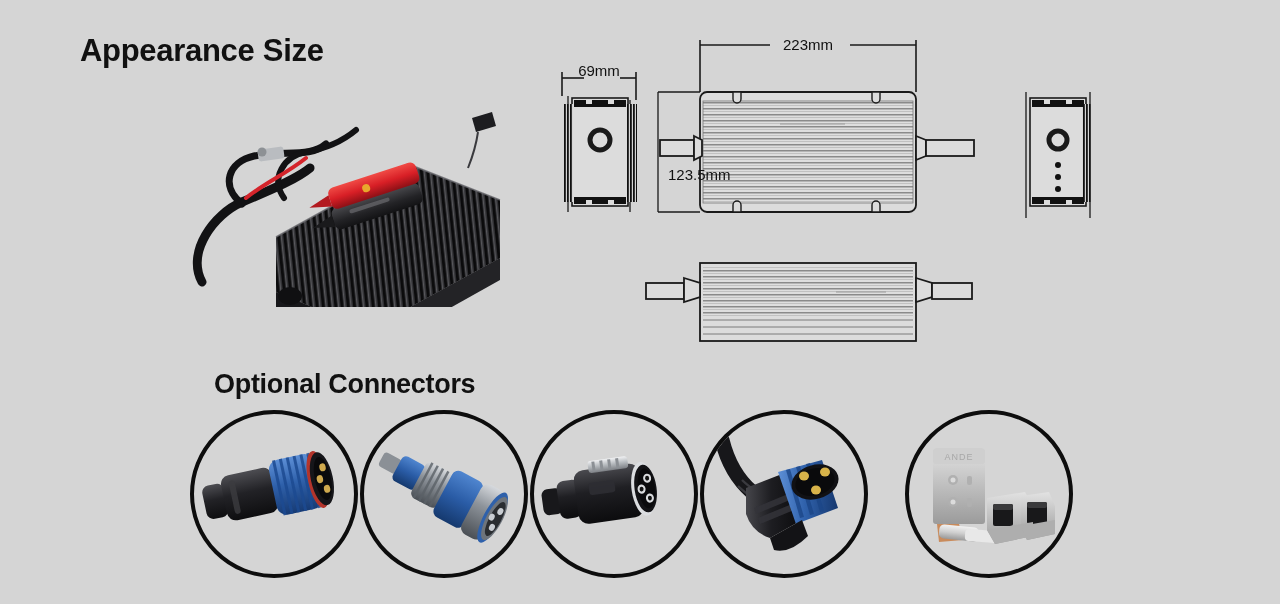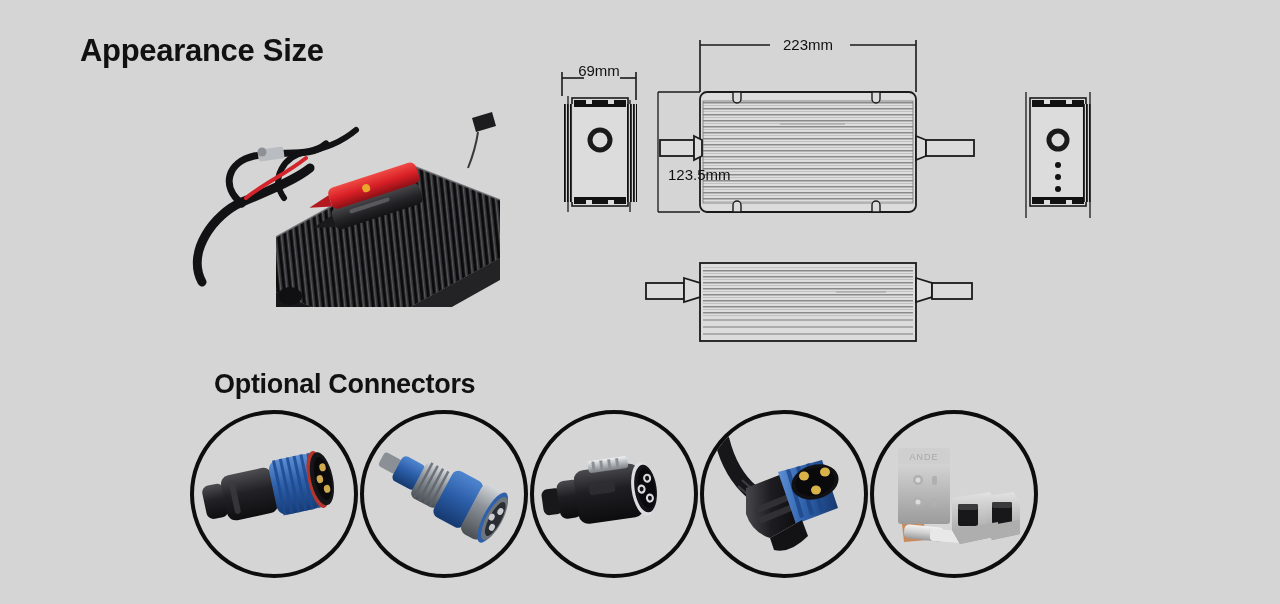--- a/index.html
+++ b/index.html
@@ -422,21 +422,21 @@
       <g fill="#d8b34a">
         <ellipse cx="100" cy="62" rx="5" ry="4.6"></ellipse>
         <ellipse cx="121" cy="58" rx="5" ry="4.6"></ellipse>
         <ellipse cx="112" cy="76" rx="5" ry="4.6"></ellipse>
       </g>
 
       <path d="M66 124 L98 106 L104 122 Q86 140 70 136 Z" fill="#131316"></path>
     </svg>
   </div>
 
-  <div class="conn-circle" style="left:870px;text-align:center;">
+  <div class="conn-circle" style="left:905px;text-align:center;">
     <svg class="conn-art" viewBox="0 0 160 160">
       <defs>
         <linearGradient id="c5gry" x1="0" y1="0" x2="0" y2="1">
           <stop offset="0%" stop-color="#e2e2e2"></stop>
             <stop offset="45%" stop-color="#c2c2c2"></stop>
             <stop offset="100%" stop-color="#9b9b9b"></stop>
         </linearGradient>
         <linearGradient id="c5sil" x1="0" y1="0" x2="0" y2="1">
           <stop offset="0%" stop-color="#f2f2f2"></stop>
             <stop offset="50%" stop-color="#cfcfcf"></stop>

